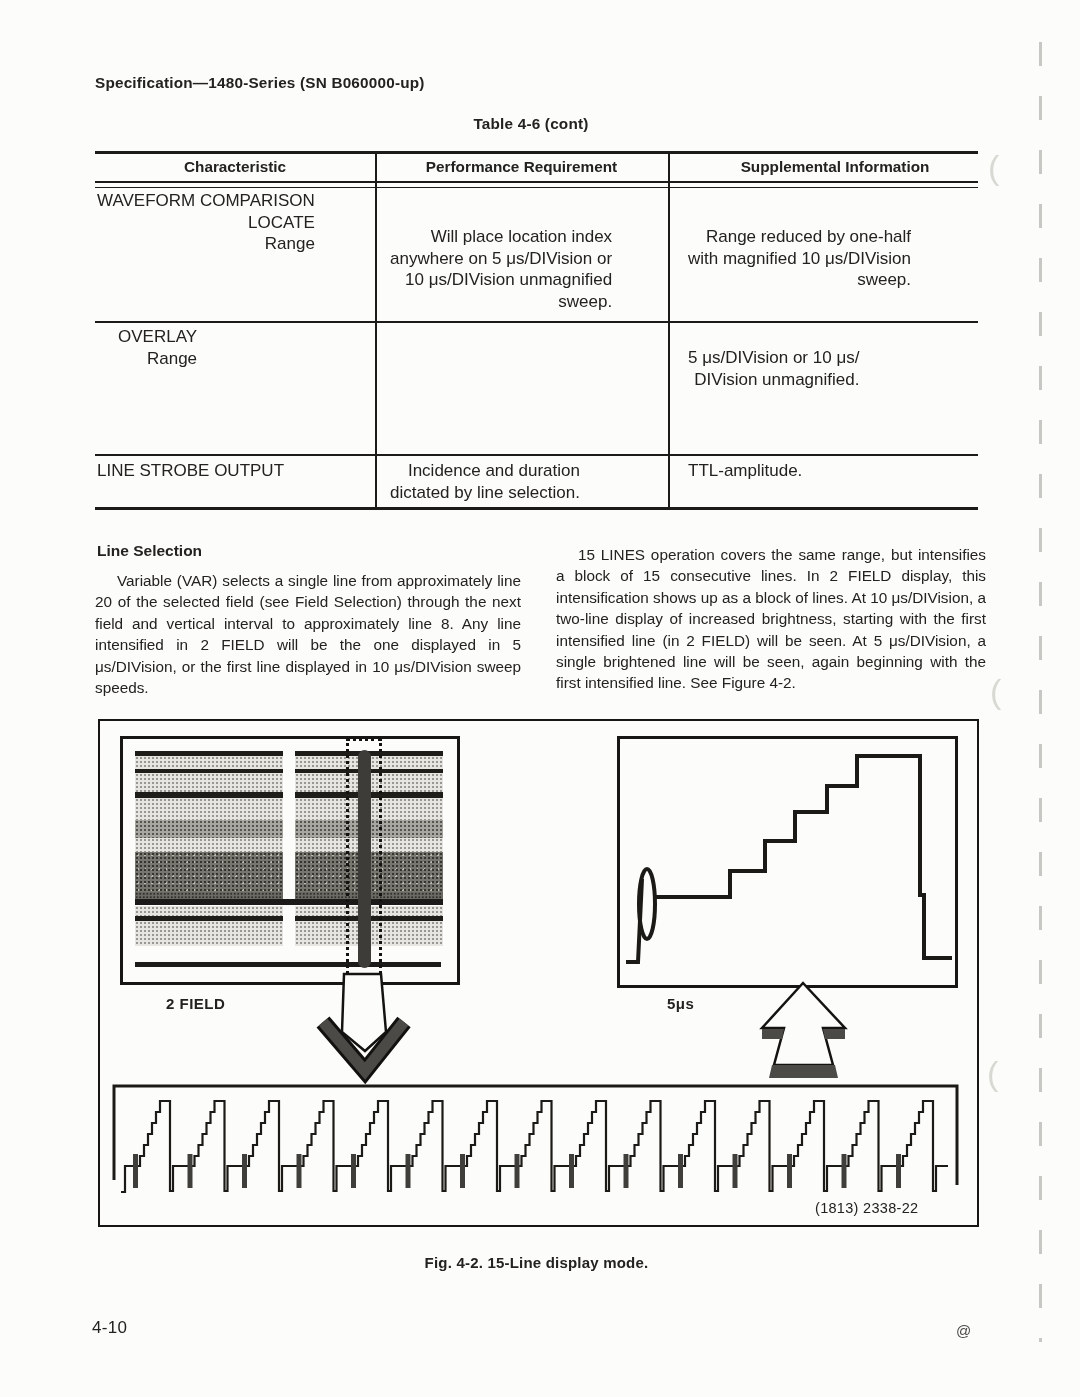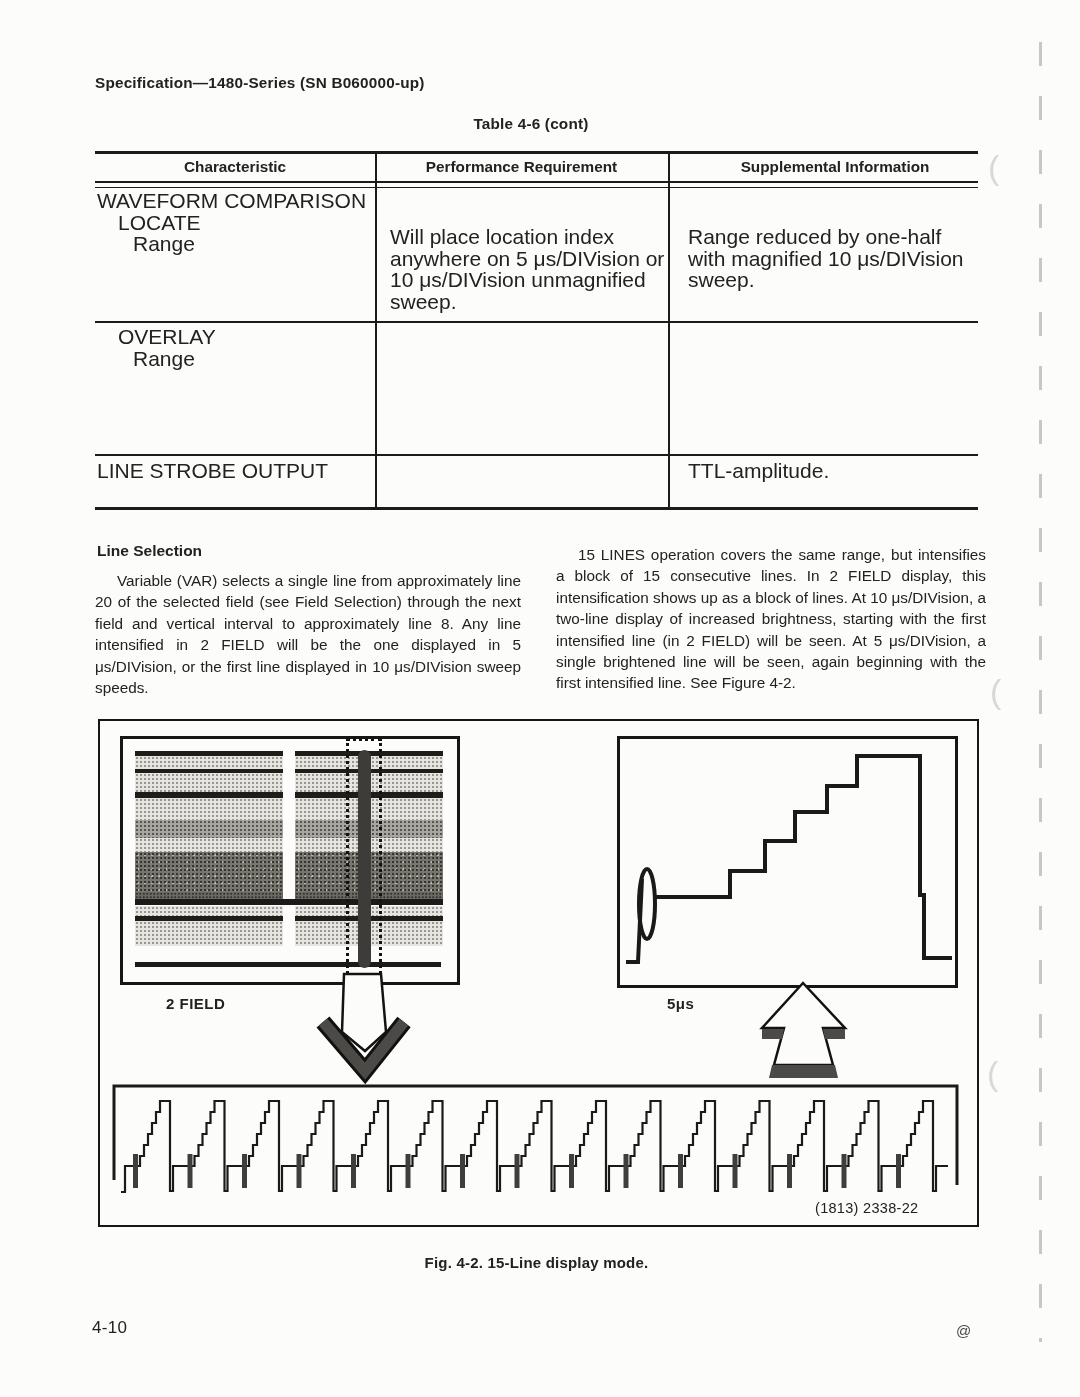--- a/index.html
+++ b/index.html
@@ -6,21 +6,21 @@
   .page{
     position:relative;width:1080px;height:1397px;margin:0 auto;
     background:#fcfcfa;overflow:hidden;
     font-family:"Liberation Sans",sans-serif;color:#232220;
   }
   .abs{position:absolute;}
   .hr{position:absolute;background:#1c1b19;}
   .vr{position:absolute;background:#1c1b19;width:1.6px;}
   .hdr{font-size:15.3px;font-weight:bold;letter-spacing:.2px;}
   .colhead{font-size:15.3px;font-weight:bold;text-align:center;}
-  .cl{font-size:21px;line-height:21.5px;white-space:nowrap;}
+  .cl{font-size:17px;line-height:21.5px;white-space:nowrap;text-align:right;}
   .ind1{padding-left:21px;}
   .ind2{padding-left:36px;}
   .para{font-size:15.3px;line-height:21.4px;text-align:justify;text-indent:22px;}
   .sechead{font-size:15.5px;font-weight:bold;}
   .figlabel{font-size:15px;font-weight:bold;letter-spacing:.5px;}
   .caption{font-size:15px;font-weight:bold;text-align:center;letter-spacing:.2px;}
   .box{position:absolute;border:3px solid #171614;background:transparent;}
   .stack{position:absolute;}
   .stack > div{width:100%;}
   .stip-light{background-color:#e6e5e1;background-image:radial-gradient(#97968f 1.1px,transparent 1.1px);background-size:4px 4px;}
@@ -80,23 +80,31 @@
   <div class="abs" style="left:688px;top:226px;">
     <div class="cl">Range reduced by one-half</div>
     <div class="cl">with magnified 10 μs/DIVision</div>
     <div class="cl">sweep.</div>
   </div>
 
   <div class="abs" style="left:97px;top:326px;">
     <div class="cl ind1">OVERLAY</div>
     <div class="cl ind2">Range</div>
   </div>
+  <div class="abs" style="left:688px;top:347px;">
+    <div class="cl">5 μs/DIVision or 10 μs/</div>
+    <div class="cl">DIVision unmagnified.</div>
+  </div>
 
   <div class="abs" style="left:97px;top:460px;">
     <div class="cl">LINE STROBE OUTPUT</div>
+  </div>
+  <div class="abs" style="left:390px;top:460px;">
+    <div class="cl">Incidence and duration</div>
+    <div class="cl">dictated by line selection.</div>
   </div>
   <div class="abs" style="left:688px;top:460px;">
     <div class="cl">TTL-amplitude.</div>
   </div>
 
   <div class="abs sechead" style="left:97px;top:542px;">Line Selection</div>
   <div class="abs para" style="left:95px;top:570px;width:426px;">Variable (VAR) selects a single line from approximately line 20 of the selected field (see Field Selection) through the next field and vertical interval to approximately line 8. Any line intensified in 2 FIELD will be the one displayed in 5 μs/DIVision, or the first line displayed in 10 μs/DIVision sweep speeds.</div>
   <div class="abs para" style="left:556px;top:544px;width:430px;">15 LINES operation covers the same range, but intensifies a block of 15 consecutive lines. In 2 FIELD display, this intensification shows up as a block of lines. At 10 μs/DIVision, a two-line display of increased brightness, starting with the first intensified line (in 2 FIELD) will be seen. At 5 μs/DIVision, a single brightened line will be seen, again beginning with the first intensified line. See Figure 4-2.</div>
 
   <div class="box" style="left:98px;top:719px;width:877px;height:504px;border-width:2.6px;"></div>

